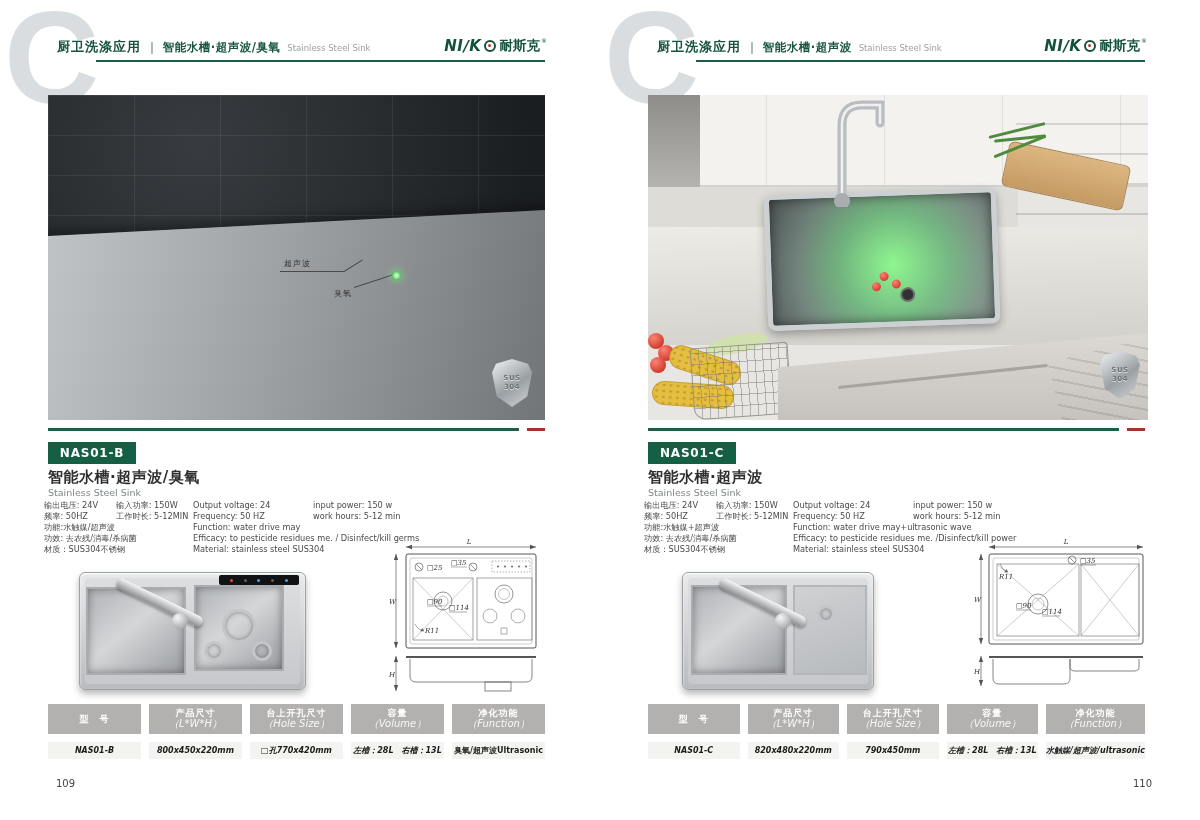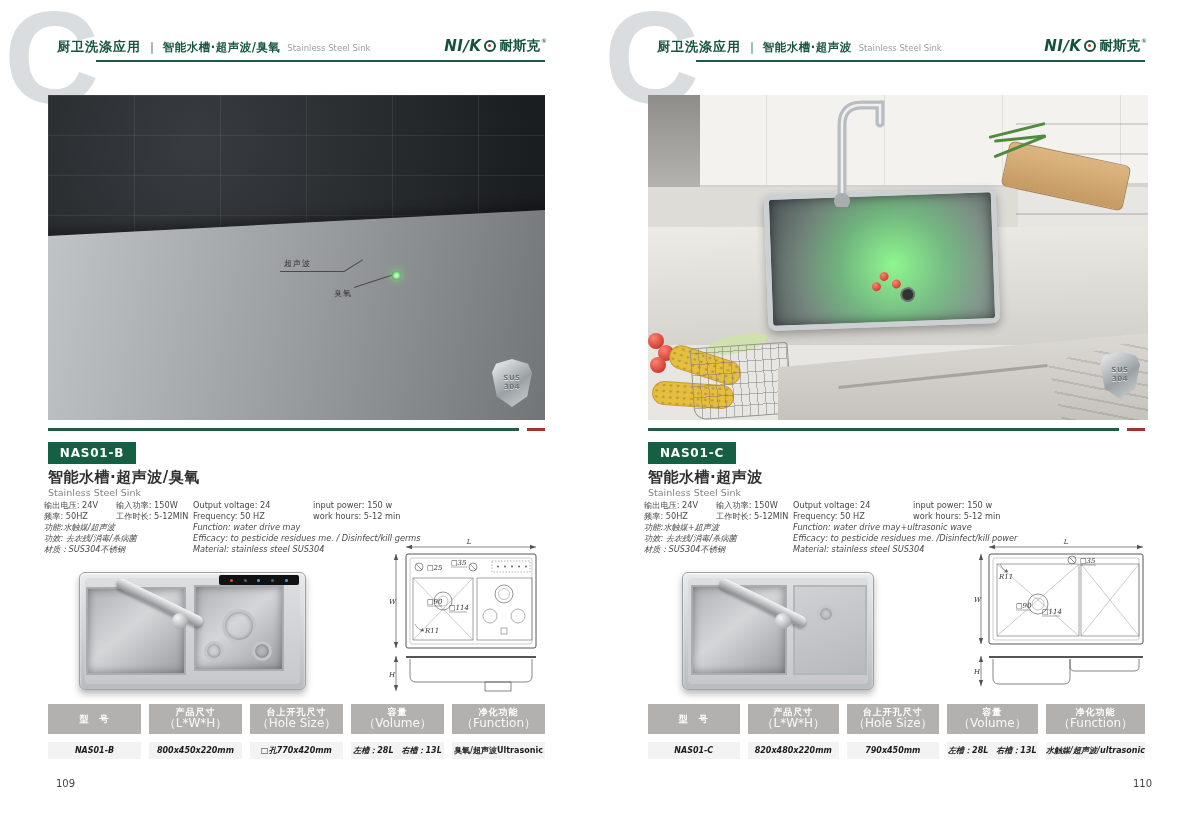--- a/index.html
+++ b/index.html
@@ -139,21 +139,21 @@
   .flag .r { position:absolute; left:479px; top:0; width:18px; height:3px; background:#a2342c; }
   .model-badge { position:absolute; left:48px; top:442px; min-width:88px; height:22px; padding:0 10px;
     background:#156045; color:#fff; font-size:12px; font-weight:bold; letter-spacing:.8px;
     display:flex; align-items:center; justify-content:center; }
   .prod-title { position:absolute; left:48px; top:468px; font-size:15px; font-weight:bold; color:#2f2f2f; letter-spacing:.5px; }
   .prod-sub { position:absolute; left:48px; top:487px; font-size:9.5px; color:#808588; }
   .spec-cn { position:absolute; left:44px; top:500px; width:150px; display:grid;
     grid-template-columns:72px 1fr; font-size:8.2px; color:#4a4a4a; line-height:11px; white-space:nowrap; }
   .spec-en { position:absolute; left:193px; top:500px; width:245px; display:grid;
     grid-template-columns:120px 1fr; font-size:8.2px; color:#4a4a4a; line-height:11px; white-space:nowrap; }
-  .spec-cn div:nth-child(n+5), .spec-en div:nth-child(n+5) { grid-column:1 / -1;font-style:italic; }
+  .spec-cn div:nth-child(n+5), .spec-en div:nth-child(n+5) { grid-column:1 / -1; }
 
   
   .thumb { position:absolute; top:556px; }
   #page-left .thumb { left:75px; width:235px; height:136px; }
   #page-right .thumb { left:78px; width:200px; height:136px; }
   .t-body { position:absolute; left:4px; top:16px; right:4px; height:118px; border-radius:6px;
     background:linear-gradient(180deg,#e9eaec,#b9bcbf); border:1px solid #9ea1a4;
     box-shadow:0 4px 7px rgba(0,0,0,.28), inset 0 1px 2px #fff; }
   .t-deck { position:absolute; inset:5px; border-radius:4px; background:linear-gradient(180deg,#dcdee0,#c6c8cb); }
   .t-basin { position:absolute; border:2px solid #aaadb0; box-shadow:inset 0 0 9px rgba(0,0,0,.38);
@@ -182,21 +182,21 @@
   #page-left .drawing { left:385px; }
   #page-right .drawing { left:372px; }
   .drawing text { font-size:7px; font-style:italic; fill:#333; font-family:"DejaVu Serif","Liberation Serif",serif; }
 
   
   .spec-table { position:absolute; left:48px; top:704px; width:497px; display:grid;
     grid-template-columns:repeat(5,1fr); grid-template-rows:30px 17px; gap:8px; }
   .th { background:#b2b1b0; color:#fff; display:flex; flex-direction:column; align-items:center;
     justify-content:center; line-height:1.15; }
   .th-cn { font-size:9px; font-weight:bold; letter-spacing:1px; }
-  .th-en { font-size:12px; opacity:.9; }
+  .th-en { font-size:10px; font-style:italic; opacity:.9; }
   .td { background:#f3f3f2; display:flex; align-items:center; justify-content:center;
     font-size:8px; font-weight:bold; color:#1c1c1c; white-space:nowrap; }
   .td.it { font-style:italic; }
 
   .page-num { position:absolute; top:778px; font-size:10px; color:#444; }
   #page-left .page-num { left:56px; }
   #page-right .page-num { right:48px; }
 </style>
 </head>
 <body>

